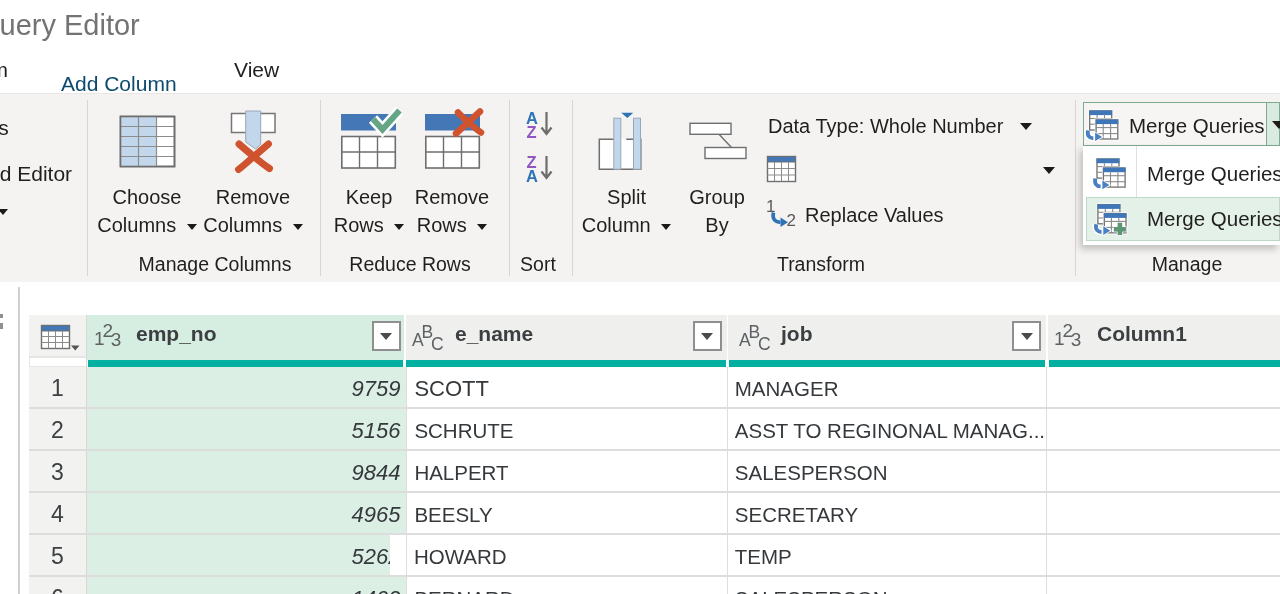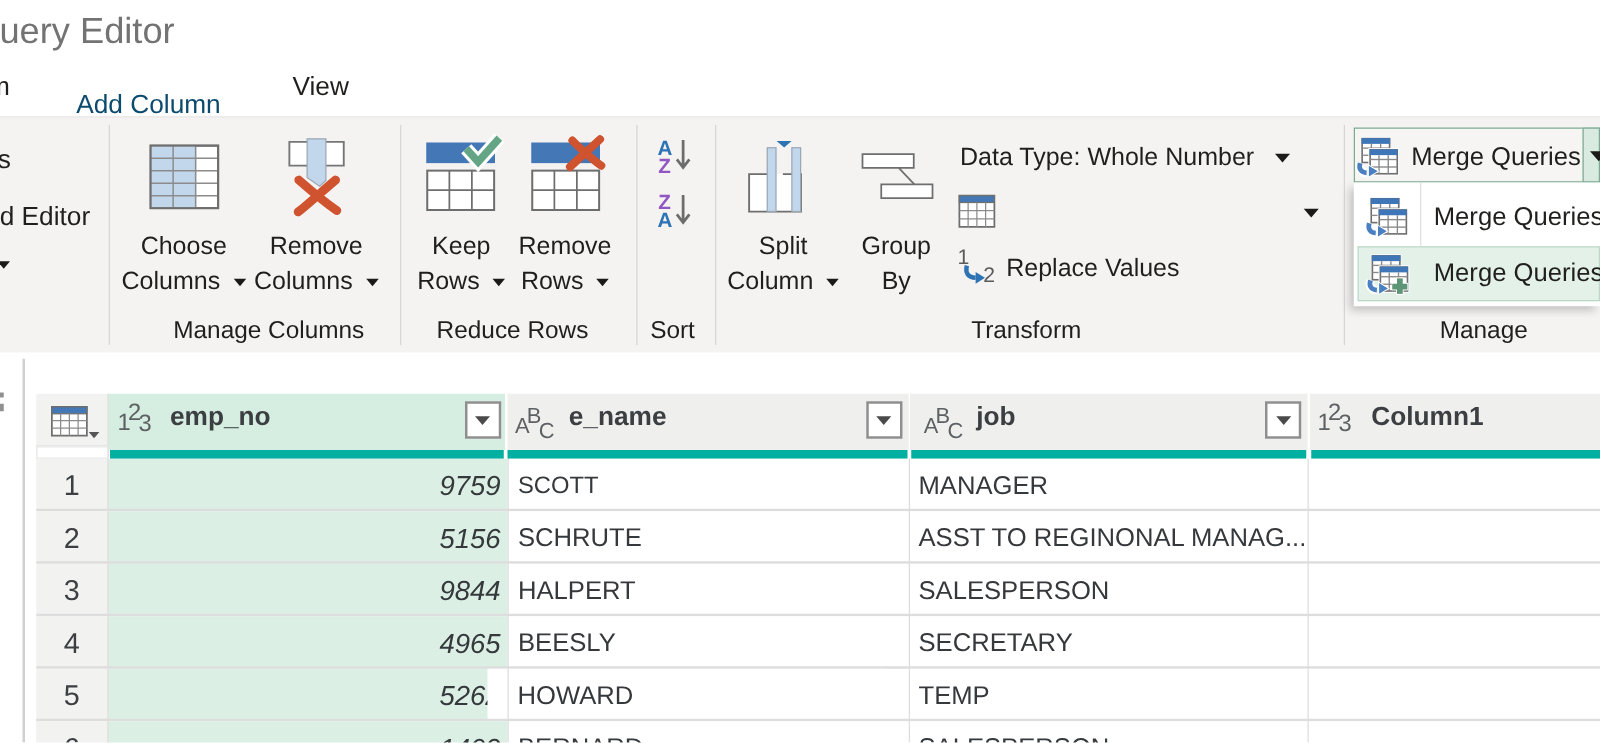--- a/index.html
+++ b/index.html
@@ -102,21 +102,21 @@
 <div class="teal" style="left:87.5px;width:315.5px;"></div>
 <div class="teal" style="left:406px;width:319.8px;"></div>
 <div class="teal" style="left:728.5px;width:316.5px;"></div>
 <div class="teal" style="left:1048.5px;width:231.5px;"></div>
 
 <div class="abs" style="left:29px;top:357px;width:58px;height:10px;background:#fff;border:1px solid #e6e6e6;border-right:1.5px solid #d7d7d7;box-sizing:border-box;"></div>
 
 <div id="rows">
     <div class="rnum" style="top:366.8px;height:42px;line-height:43px;">1</div>
     <div class="cell" style="left:87px;top:366.8px;width:319px;height:42px;line-height:43px;background:#dcefe5;font-style:italic;font-size:22px;text-align:right;padding-right:5.5px;">9759</div>
-    <div class="cell" style="left:407.4px;top:366.8px;width:319.1px;height:42px;line-height:43px;background:#fff;padding-left:7px;font-size:19px;">SCOTT</div>
+    <div class="cell" style="left:407.4px;top:366.8px;width:319.1px;height:42px;line-height:43px;background:#fff;padding-left:7px;font-size:22px;">SCOTT</div>
     <div class="cell" style="left:728px;top:366.8px;width:317.5px;height:42px;line-height:43px;background:#fff;padding-left:6.8px;font-size:20.5px;">MANAGER</div>
     <div class="cell" style="left:1047px;top:366.8px;width:233px;height:42px;background:#fff;"></div>
     <div class="rowline" style="top:407.40000000000003px;"></div>
     <div class="rnum" style="top:408.8px;height:42px;line-height:43px;">2</div>
     <div class="cell" style="left:87px;top:408.8px;width:319px;height:42px;line-height:43px;background:#dcefe5;font-style:italic;font-size:22px;text-align:right;padding-right:5.5px;">5156</div>
     <div class="cell" style="left:407.4px;top:408.8px;width:319.1px;height:42px;line-height:43px;background:#fff;padding-left:7px;font-size:20.5px;">SCHRUTE</div>
     <div class="cell" style="left:728px;top:408.8px;width:317.5px;height:48px;line-height:43px;background:#fff;padding-left:6.8px;font-size:20.5px;">ASST TO REGINONAL MANAG...</div>
     <div class="cell" style="left:1047px;top:408.8px;width:233px;height:42px;background:#fff;"></div>
     <div class="rowline" style="top:449.40000000000003px;"></div>
     <div class="rnum" style="top:450.8px;height:42px;line-height:43px;">3</div>

